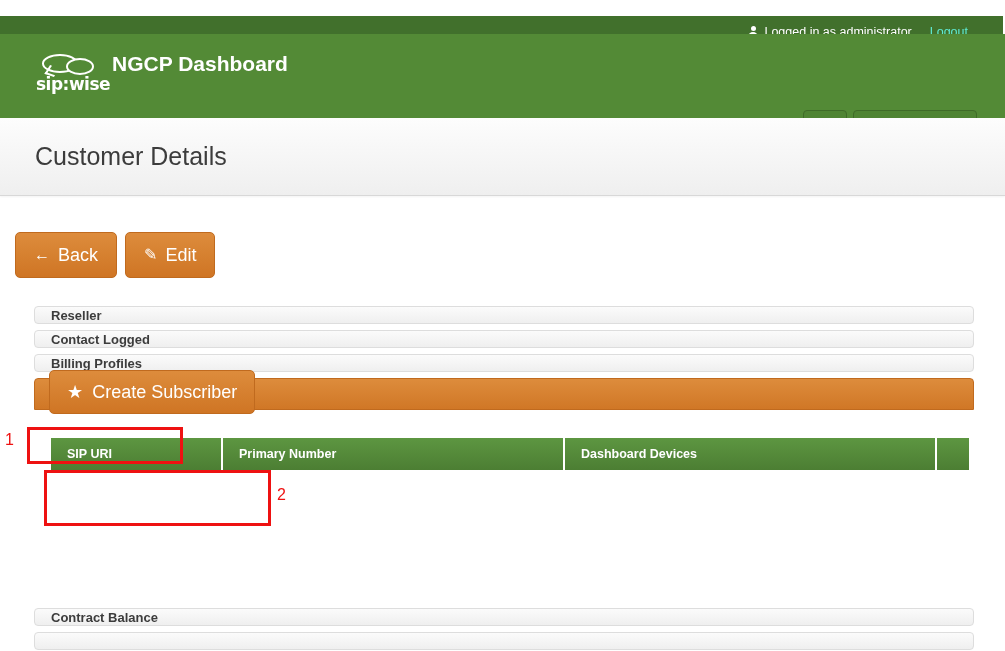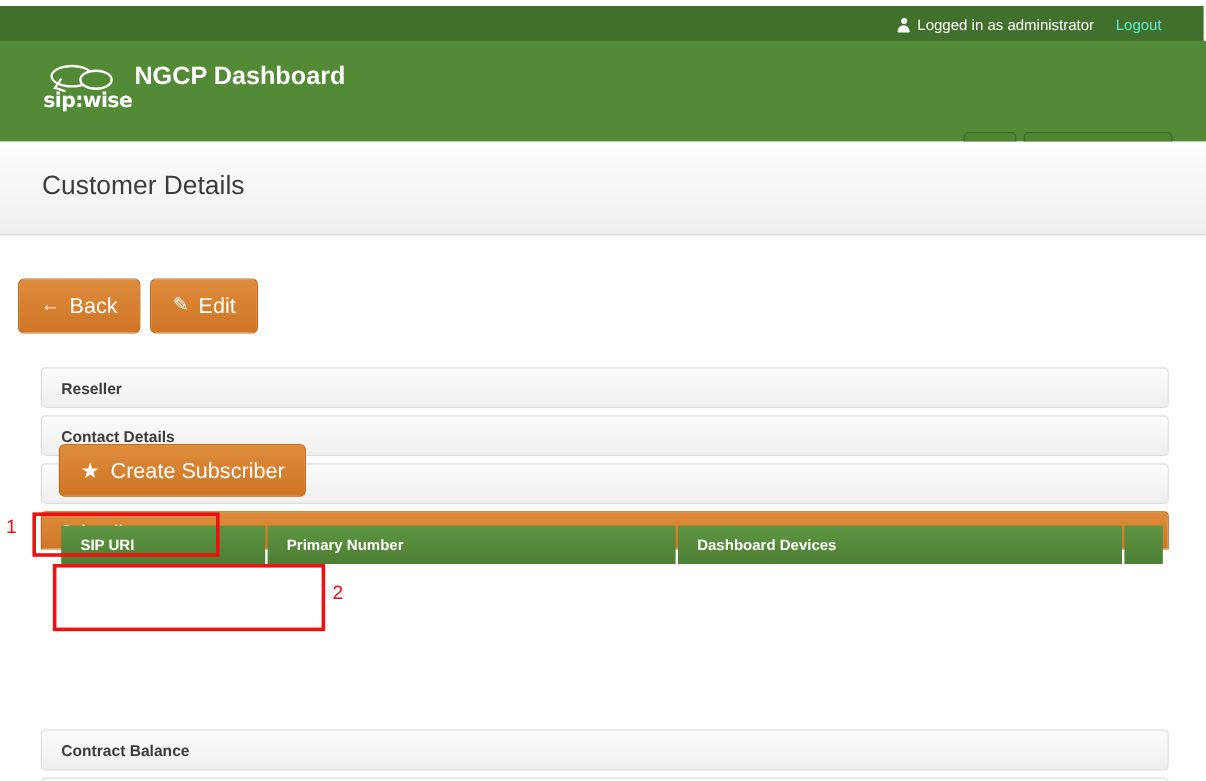--- a/index.html
+++ b/index.html
@@ -13,21 +13,21 @@
     background: #ffffff;
     font-family: "Liberation Sans", sans-serif;
     font-size: 14px;
     color: #333333;
     position: relative;
   }
 
   
   .topbar {
     position: absolute;
-    top: 5px; left: 0;
+    top: 16px; left: 0;
     width: 1003px;
     height: 32px;
     background: #41702c;
     border-bottom: 2px solid #2c4d1d;
     box-sizing: border-box;
     text-align: right;
   }
   .topbar-inner {
     position: absolute;
     right: 35px;
@@ -197,21 +197,21 @@
     height: 78px;
     box-sizing: border-box;
     background: linear-gradient(to bottom, #fdfdfd 0%, #efefef 100%);
     border-bottom: 1px solid #d8d8d8;
     box-shadow: 0 1px 2px rgba(0,0,0,0.05);
   }
   .page-title {
     position: absolute;
     left: 35px;
     top: 24px;
-    font-size: 22px;
+    font-size: 25px;
     font-weight: normal;
     color: #3c3c3c;
     margin: 0;
   }
 
   
   .content {
     position: absolute;
     top: 196px; left: 0;
     width: 1005px;
@@ -241,21 +241,21 @@
   .btn-orange .gl { font-size: 16px; line-height: 1; }
 
   
   .panels {
     position: absolute;
     left: 34px;
     top: 110px;
     width: 940px;
   }
   .panel {
-    height: 34px;
+    height: 18px;
     margin-bottom: 6px;
     border: 1px solid #dddddd;
     border-radius: 4px;
     background: linear-gradient(to bottom, #fbfbfb 0%, #efefef 100%);
     display: flex;
     align-items: center;
     box-sizing: border-box;
     cursor: pointer;
   }
   .panel-label {
@@ -419,21 +419,21 @@
       <span class="gl">✎</span>
       <span>Edit</span>
     </div>
   </div>
 
   <div class="panels">
     <div class="panel">
       <span class="panel-label">Reseller</span>
     </div>
     <div class="panel">
-      <span class="panel-label">Contact Details</span>
+      <span class="panel-label">Contact Logged</span>
     </div>
     <div class="panel">
       <span class="panel-label">Billing Profiles</span>
     </div>
     <div class="panel panel-active">
       <span class="panel-label">Subscribers</span>
     </div>
   </div>
 
   <div class="panel-body">

